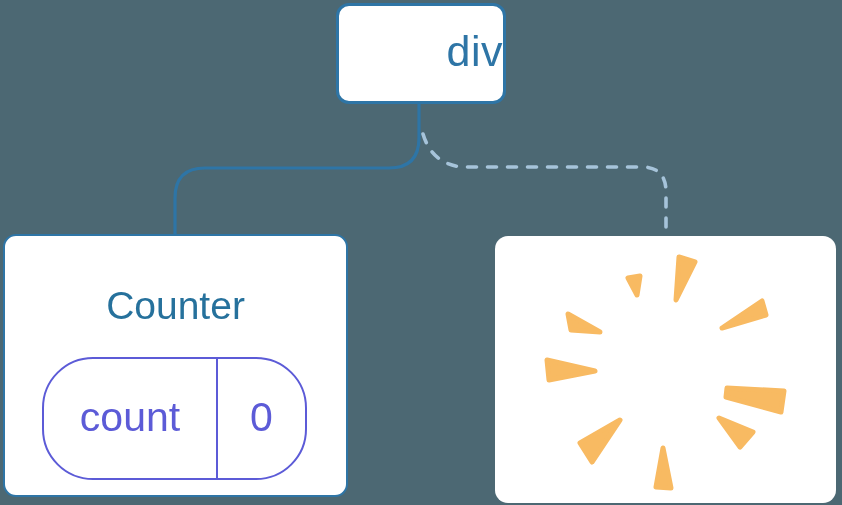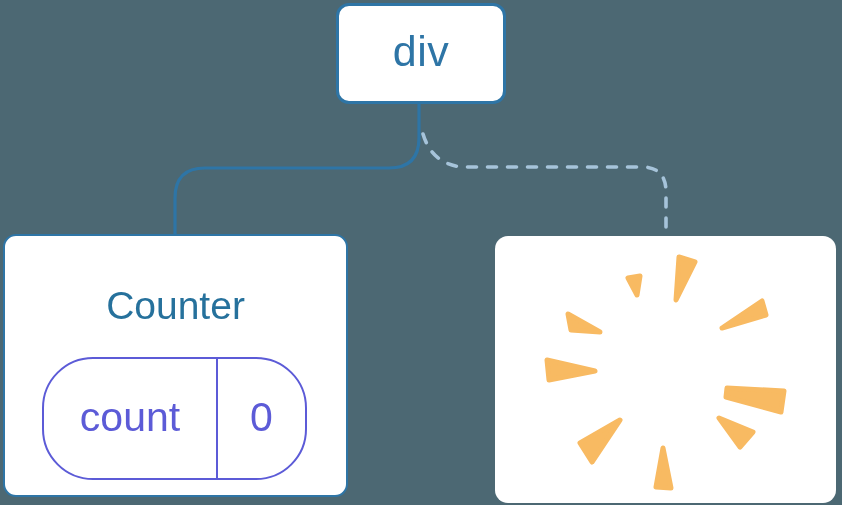--- a/index.html
+++ b/index.html
@@ -34,21 +34,21 @@
   .node {
     position: absolute;
     background: var(--c-node-fill, #FFFFFF);
     border-radius: 13px;
     box-sizing: border-box;
   }
   .root-node {
     left: 336px; top: 3px;
     width: 170px; height: 101px;
     border: 3px solid var(--c-node-border, #2E75A6);
-    display: flex; align-items: center; justify-content: center;
+    display: flex; align-items: center; justify-content: flex-end;
   }
   .root-label {
     color: var(--c-root-label, #2E75A6);
     font-size: 43px;
     font-weight: 500;
     letter-spacing: 0.5px;
     padding-bottom: 4px;
   }
   .counter-node {
     left: 3px; top: 234px;

